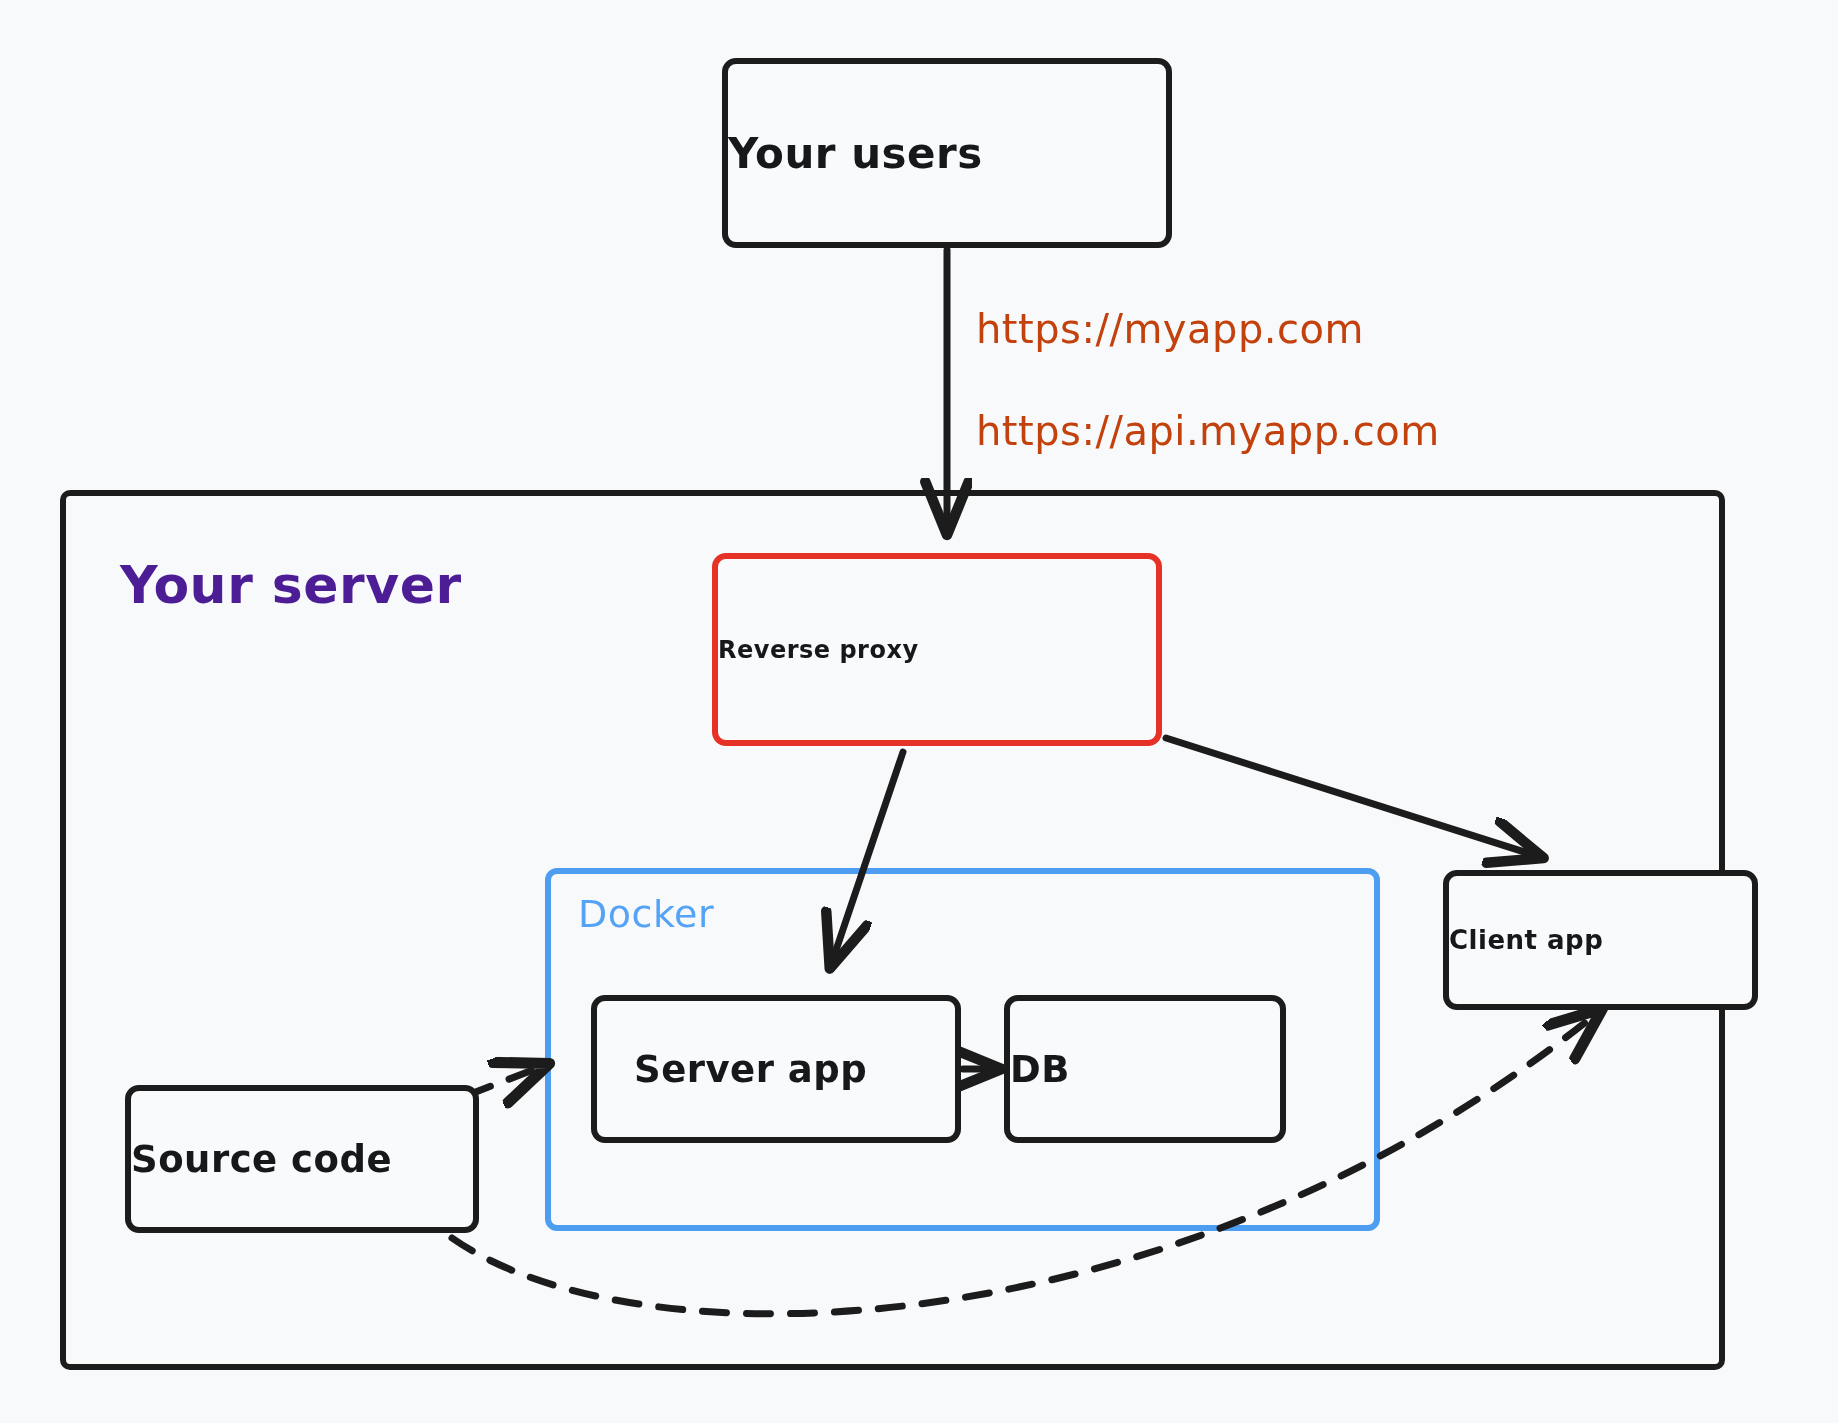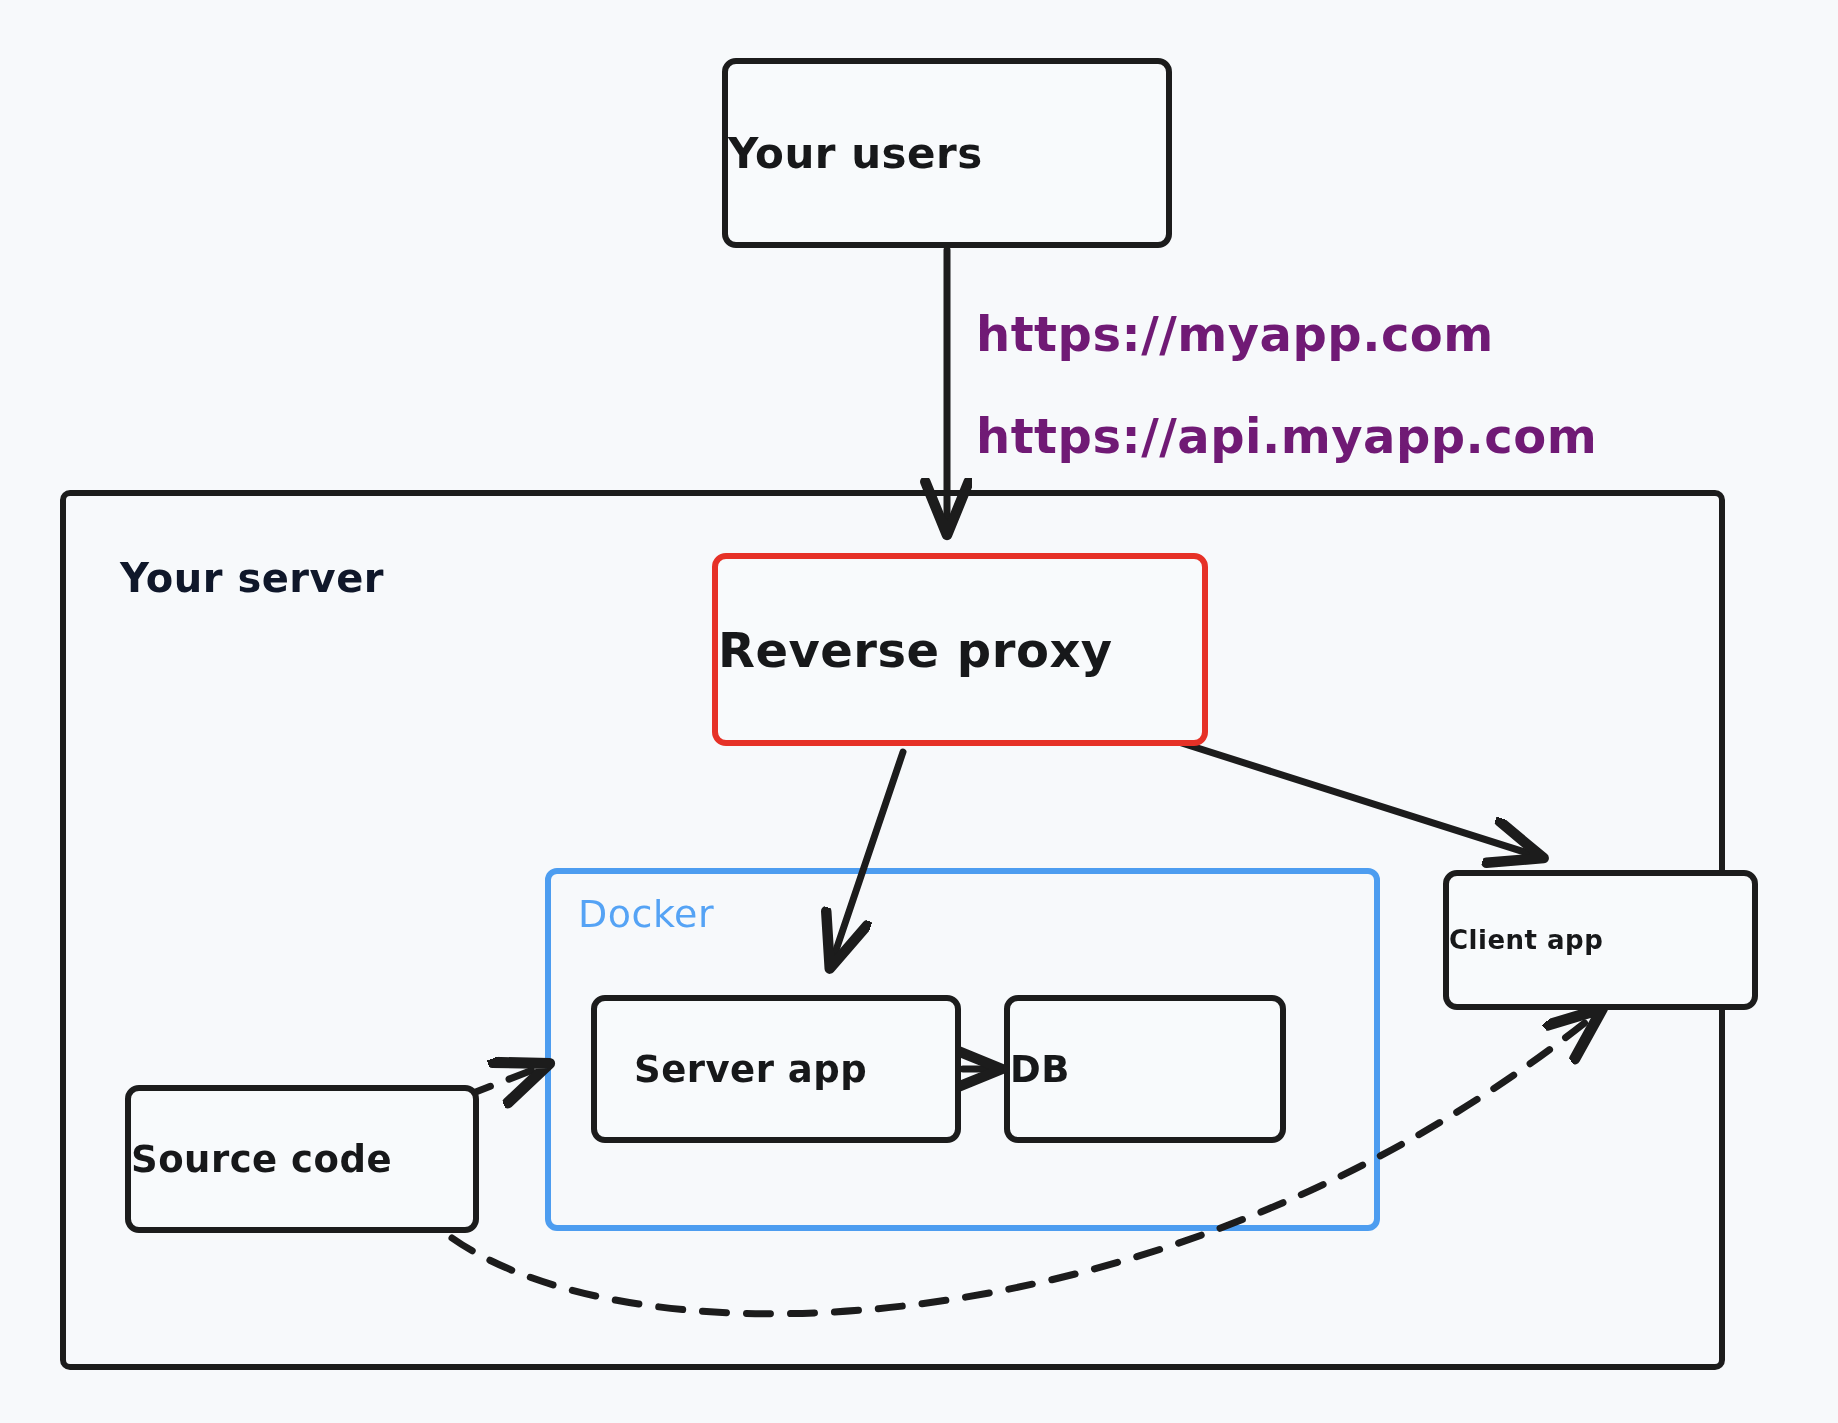--- a/index.html
+++ b/index.html
@@ -53,22 +53,22 @@
     border: 6px solid #1c1c1c;
     border-radius: 10px;
     z-index: 1;
   }
   #server-label {
     position: absolute;
     left: 120px;
     top: 555px;
     font-family: "DejaVu Sans", sans-serif;
     font-weight: 700;
-    font-size: 40px;
-    color: #0f172a;
+    font-size: 52px;
+    color: #4c1d95;
     letter-spacing: 0.5px;
     z-index: 3;
   }
 
   
   #docker-box {
     position: absolute;
     left: 545px;
     top: 868px;
     width: 835px;
@@ -86,33 +86,33 @@
     font-family: "DejaVu Sans", sans-serif;
     font-weight: 400;
     font-size: 38px;
     color: #55a3f5;
     letter-spacing: 0.5px;
     z-index: 4;
   }
 
   
   #users-box   { left: 722px;  top: 58px;   width: 450px; height: 190px; font-size: 42px; }
-  #proxy-box   { left: 712px;  top: 553px;  width: 496px; height: 193px; font-size: 48px; }
+  #proxy-box   { left: 712px;  top: 553px;  width: 450px; height: 193px; font-size: 24px; }
   #client-box  { left: 1443px; top: 870px;  width: 315px; height: 140px; font-size: 26px; }
   #serverapp-box { left: 591px; top: 995px; width: 370px; height: 148px; font-size: 37px; padding-left: 37px; }
   #db-box      { left: 1004px; top: 995px;  width: 282px; height: 148px; font-size: 37px; }
   #source-box  { left: 125px;  top: 1085px; width: 354px; height: 148px; font-size: 37px; }
 
   
   .url-label {
     position: absolute;
     font-family: "DejaVu Sans", sans-serif;
-    font-weight: 700;
-    font-size: 48px;
-    color: #701a75;
+    font-weight: 400;
+    font-size: 40px;
+    color: #c2410c;
     letter-spacing: 0.5px;
     white-space: nowrap;
     z-index: 6;
   }
   #url-1 { left: 976px; top: 306px; }
   #url-2 { left: 976px; top: 408px; }
 
   
   #edges {
     position: absolute;

